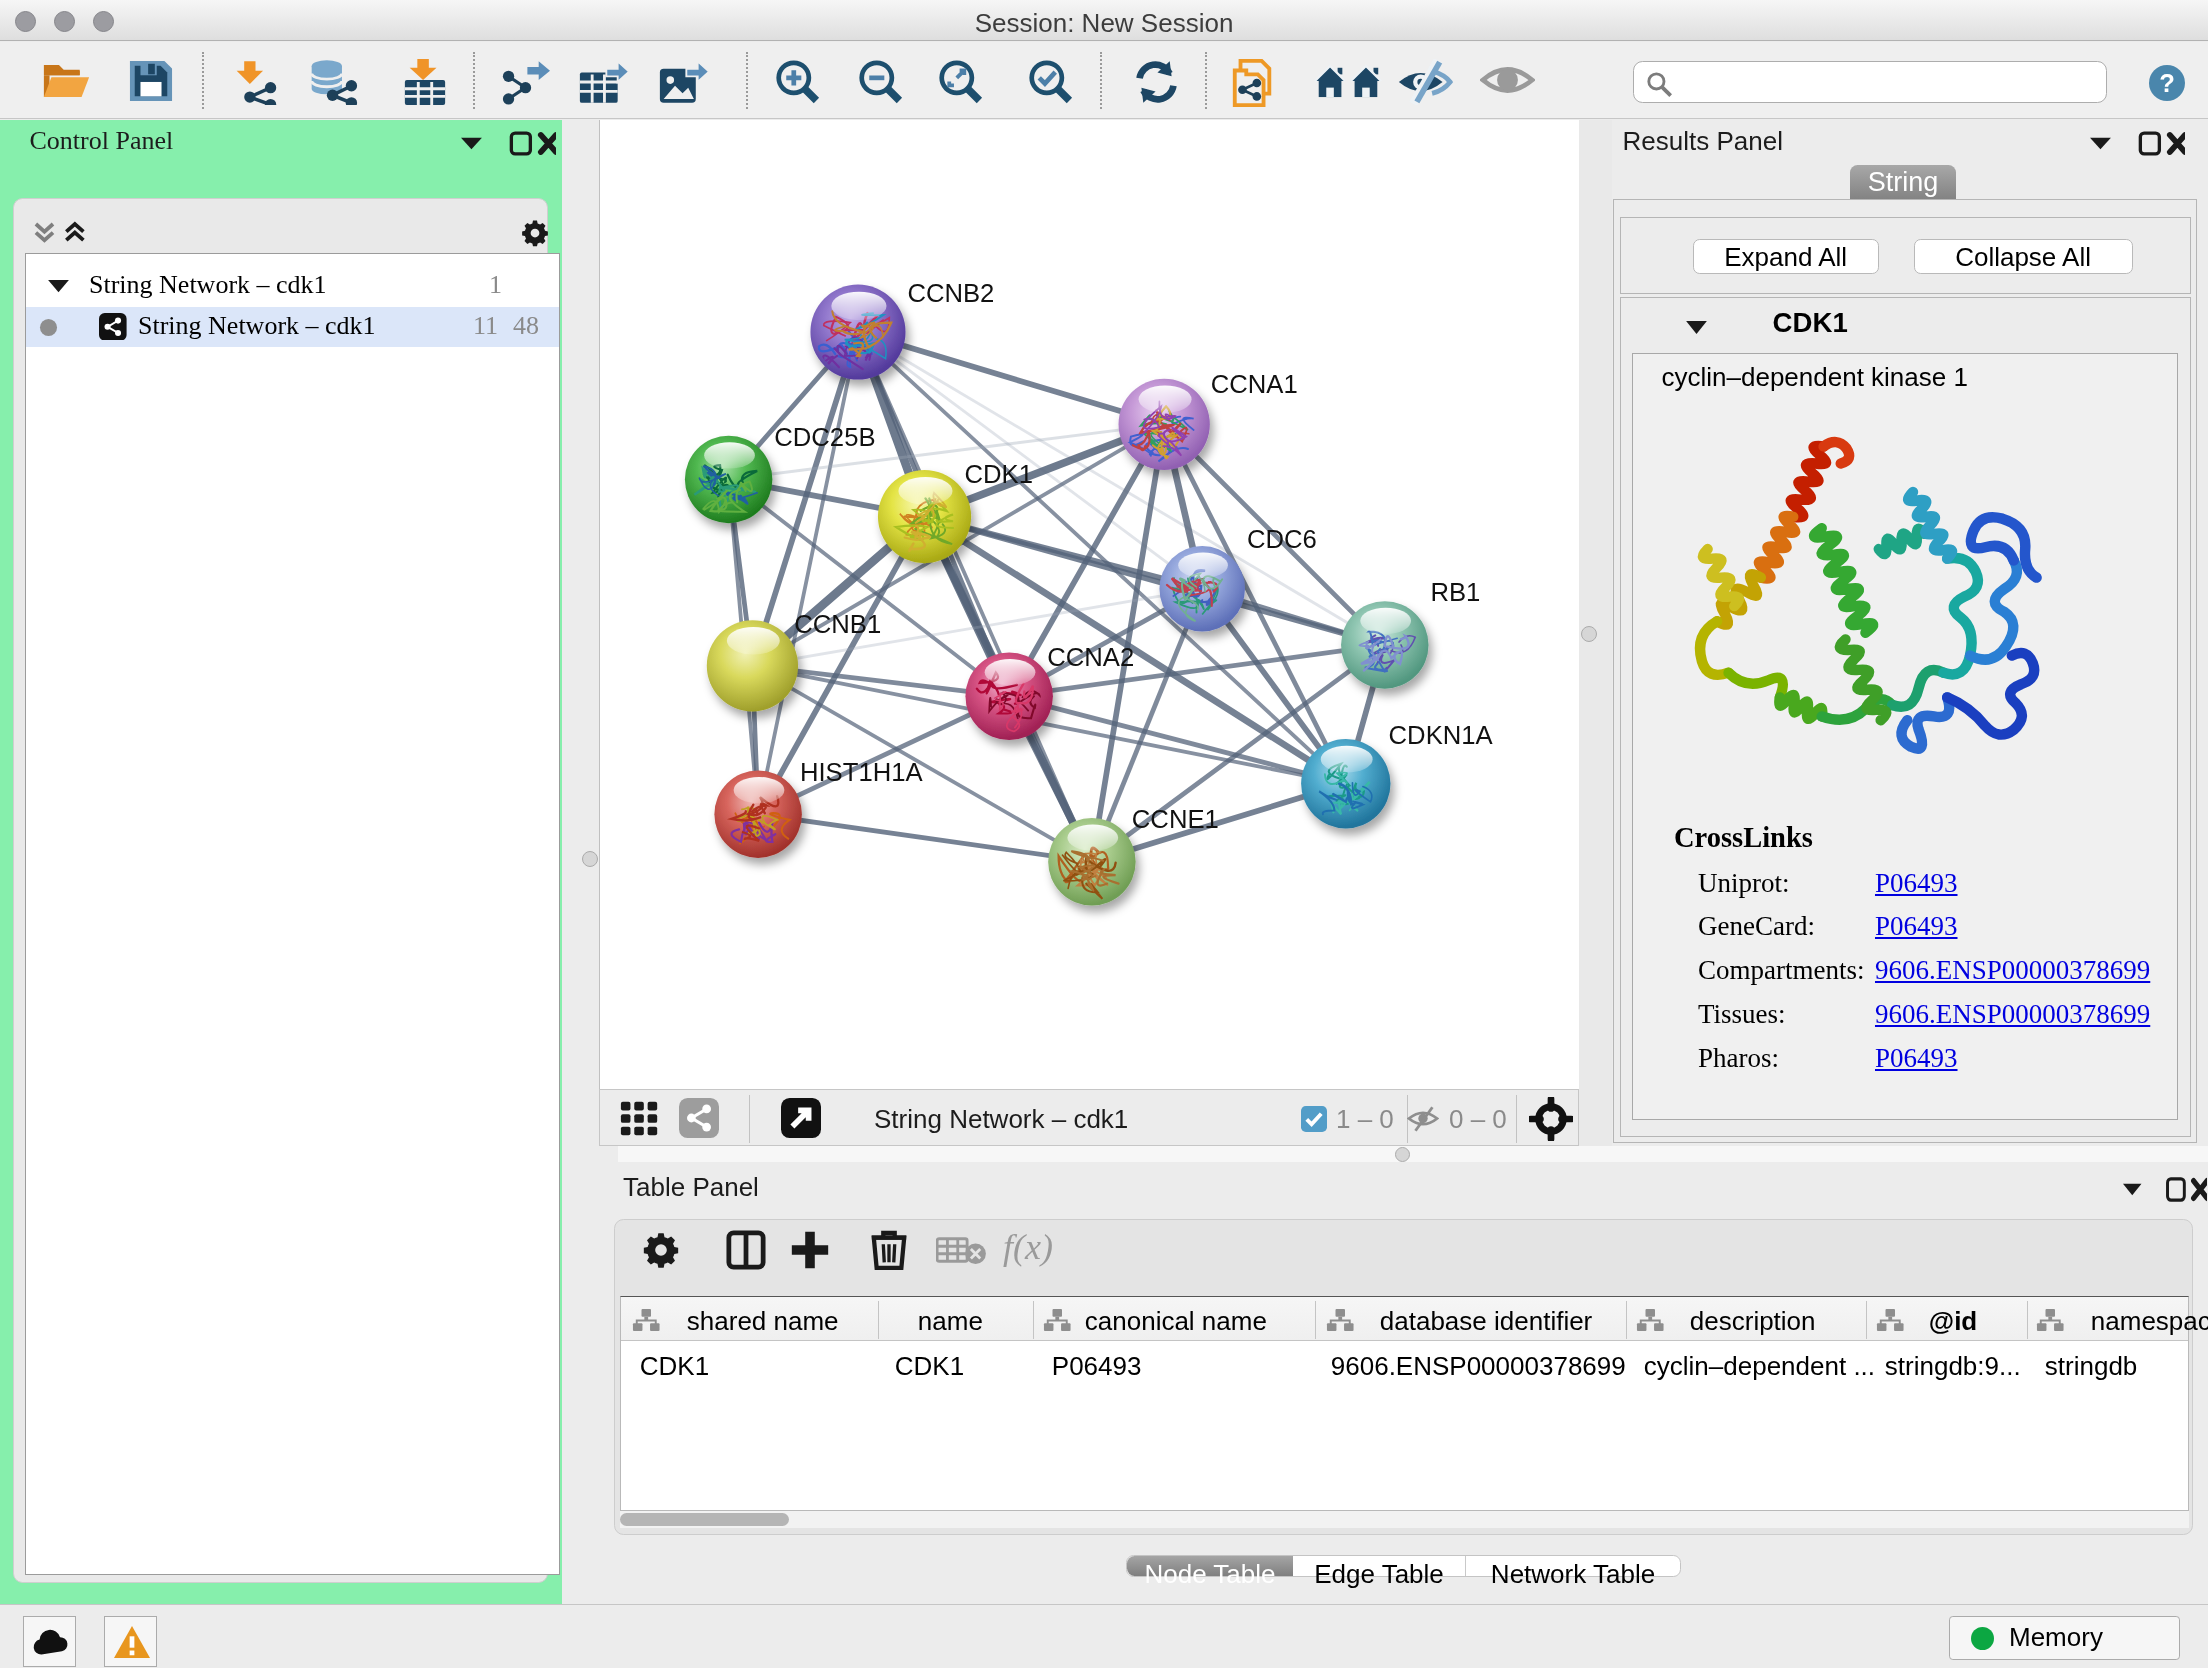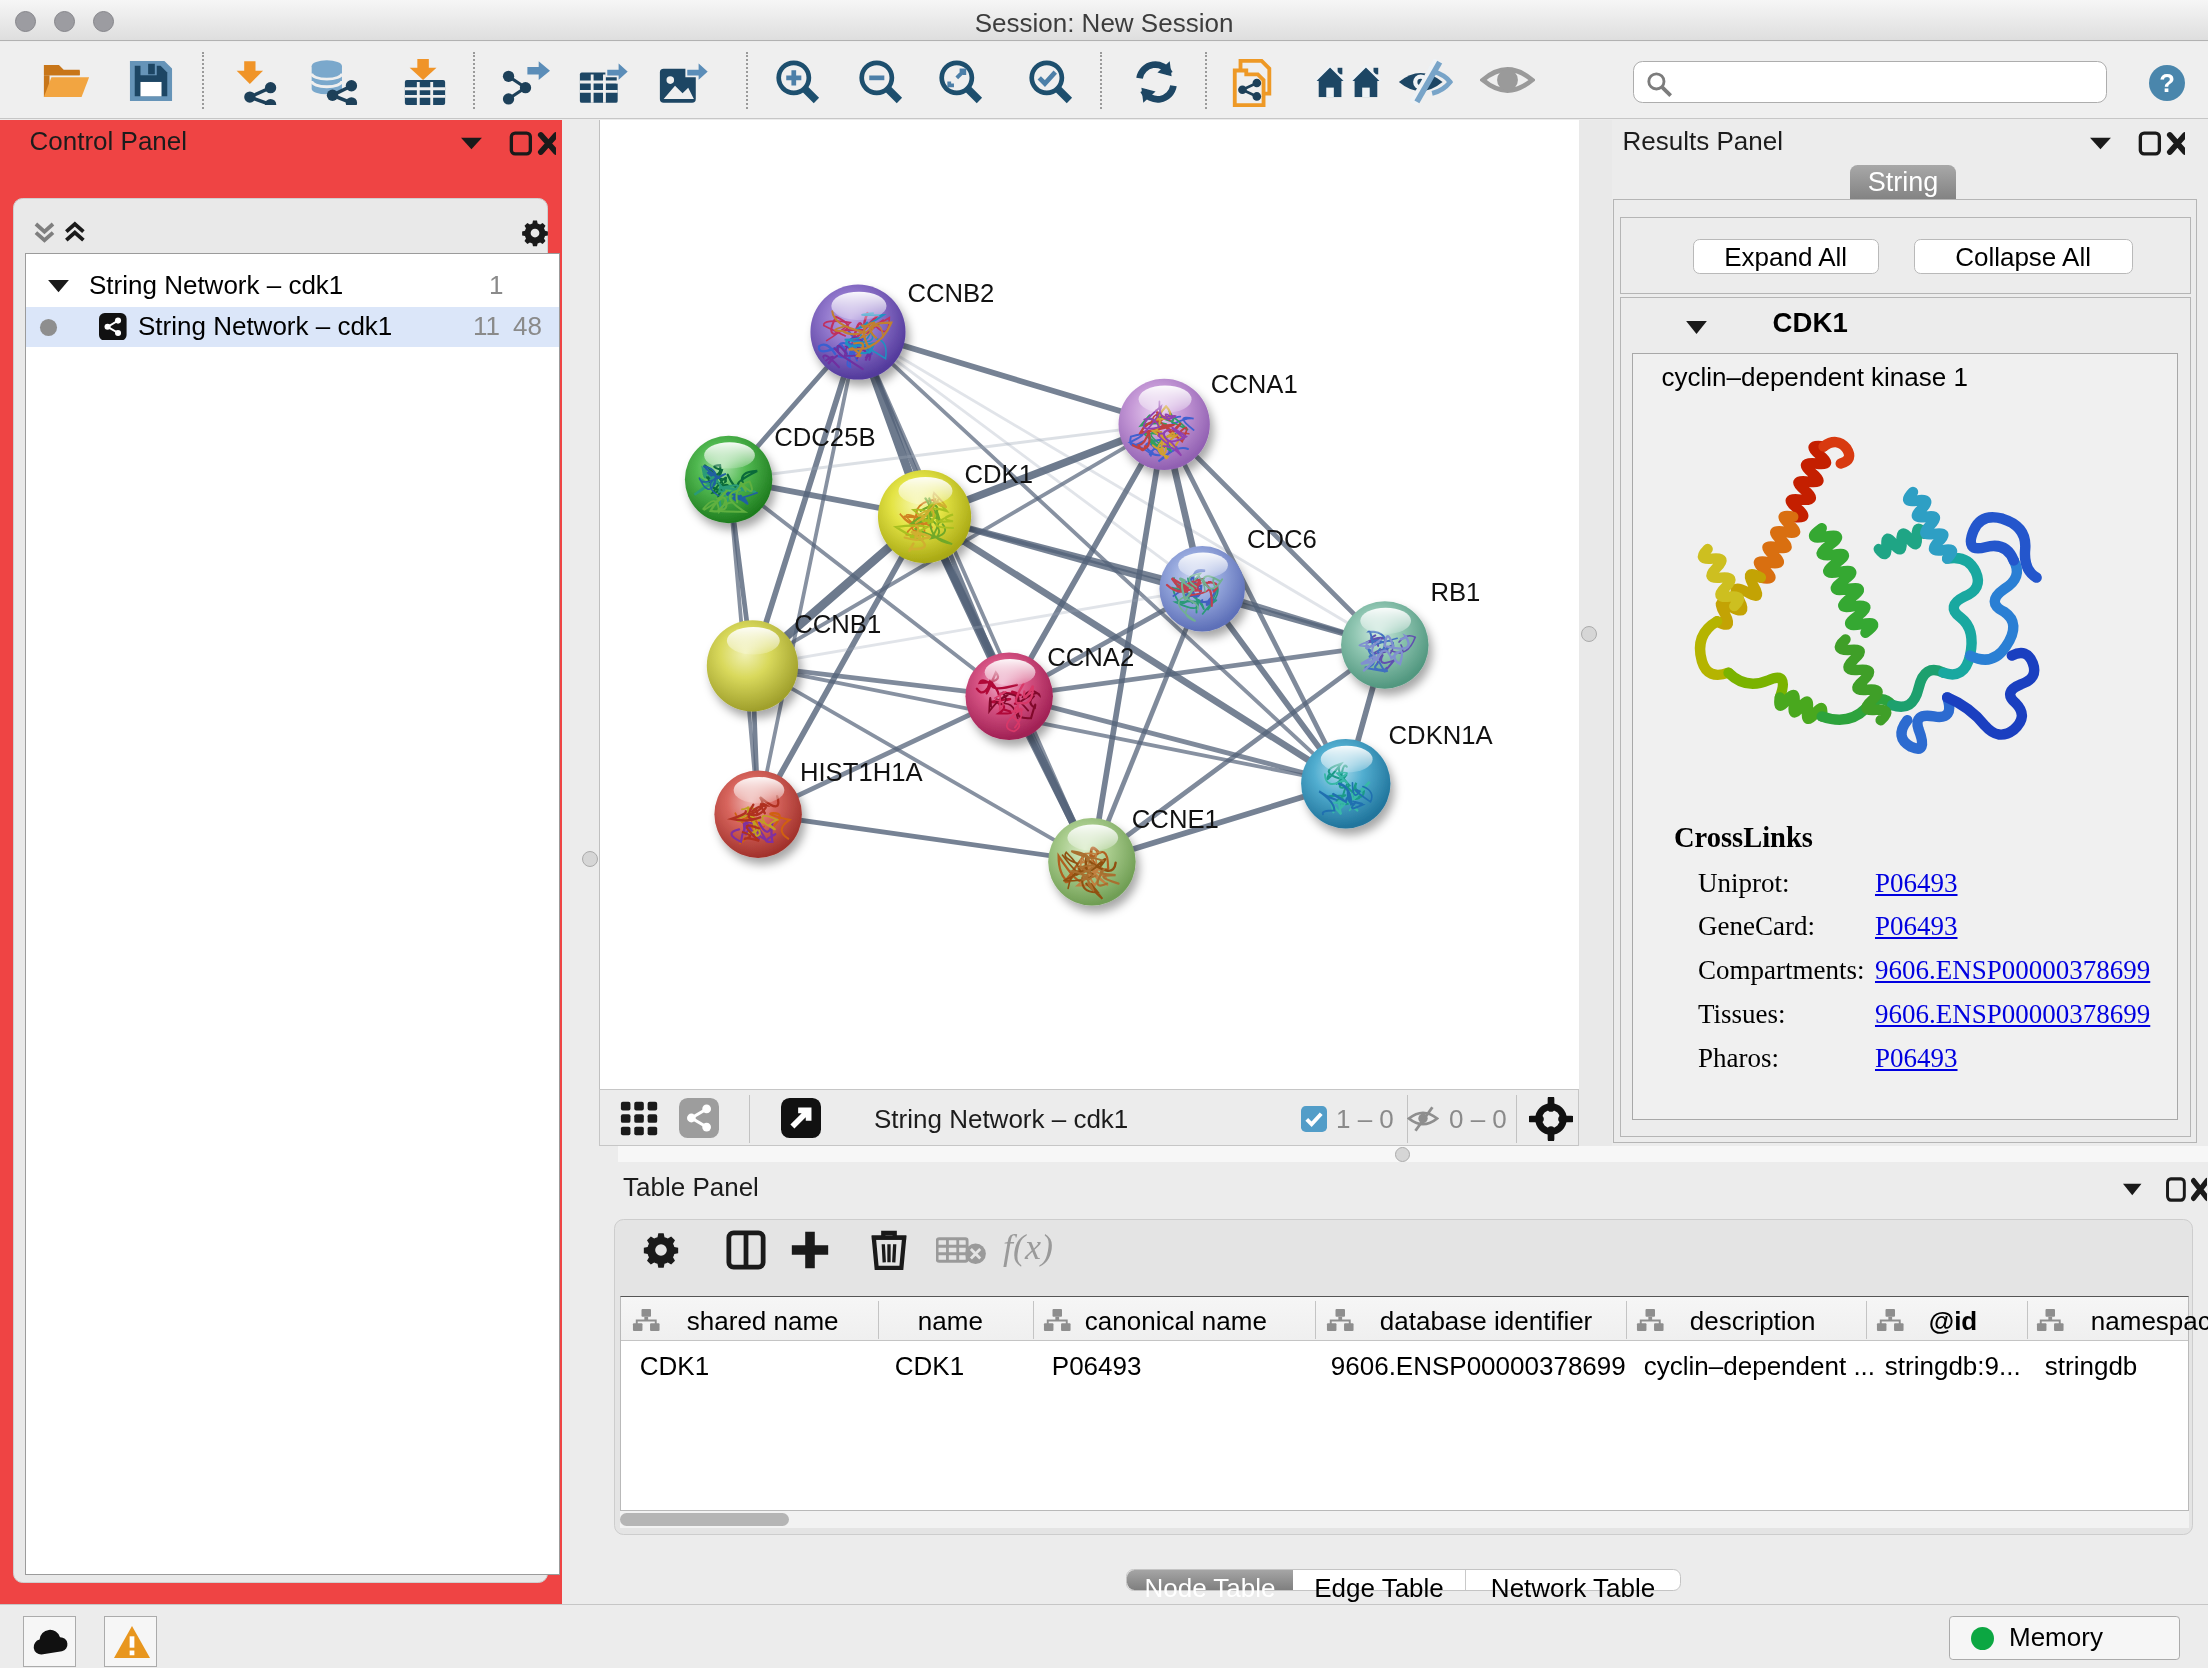--- a/index.html
+++ b/index.html
@@ -15,21 +15,21 @@
     font-size:26px; font-weight:normal; color:#3d3d3d; }
   
   #toolbar { left:0; top:42px; width:2208px; height:77px; background:#efefef;
     border-bottom:1px solid #c6c6c6; }
   .tsep { position:absolute; top:9.5px; height:57px; width:0;
     border-left:2.9px dotted #9a9a9a; }
   .ticon { position:absolute; top:17px; }
   #searchbox { position:absolute; left:1633px; top:19px; width:474px; height:42px;
     background:#fff; border:1.9px solid #adadad; border-radius:9.5px; }
   
-  #controlpanel { left:0; top:120px; width:562px; height:1484px; background:#ef4444; }
+  #controlpanel { left:0; top:120px; width:562px; height:1484px; background:#86efac;font-family:Liberation Serif, serif; }
   #netview { left:599px; top:120px; width:980px; height:969px; background:#ffffff;
     border-left:1px solid #c0c0c0; }
   #netbar { left:599px; top:1089px; width:980px; height:57px; background:#ececec;
     border:1px solid #c6c6c6; }
   #vdiv2 { left:1579px; top:120px; width:33px; height:1026px; background:#e9e9e9; }
   #resultspanel { left:1612px; top:120px; width:596px; height:1026px; background:#ececec; }
   #gapstrip { left:618px; top:1146px; width:1590px; height:16px; background:#f7f7f7; }
   #tablepanel { left:590px; top:1162px; width:1619px; height:441px; background:#ececec; }
   
   #statusbar { left:0; top:1604px; width:2208px; height:65px; background:#ececec;
@@ -890,21 +890,21 @@
       <span style="position:absolute;left:1023px;top:54px;">cyclin–dependent ...</span>
       <span style="position:absolute;left:1264px;top:54px;">stringdb:9...</span>
       <span style="position:absolute;left:1424px;top:54px;">stringdb</span>
     </div>
 
     <div style="position:absolute;left:4.8px;top:291px;width:1569px;height:17px;background:#f2f2f2;">
       <div style="position:absolute;left:0px;top:1.9px;width:169px;height:13.3px;background:#b5b5b5;border-radius:6.7px;"></div>
     </div>
   </div>
 
-  <div style="position:absolute;left:536px;top:407px;width:555px;height:22px;background:#fff;border:1px solid #c4c4c4;border-radius:7.6px;display:flex;font-size:26px;">
+  <div style="position:absolute;left:536px;top:393px;width:555px;height:22px;background:#fff;border:1px solid #c4c4c4;border-radius:7.6px;display:flex;font-size:26px;">
     <div style="width:166px;background:linear-gradient(#a5a5a5,#7f7f7f);color:#fff;border-radius:7.6px 0 0 7.6px;text-align:center;line-height:37px;">Node Table</div>
     <div style="width:173px;text-align:center;line-height:37px;border-right:1px solid #c9c9c9;">Edge Table</div>
     <div style="flex:1;text-align:center;line-height:37px;">Network Table</div>
   </div>
 </div>
 <div id="statusbar" class="abs">
   <div style="position:absolute;left:23px;top:10.5px;width:53px;height:51px;background:#f6f6f6;border:1px solid #ababab;">
     <svg style="position:absolute;left:7.6px;top:11.4px;" width="38" height="28.5" viewBox="0 0 40 30">
       <path d="M10 28 a8 8 0 0 1 -2 -15.8 a11 11 0 0 1 21.5 -2.5 a7.5 7.5 0 0 1 2 14.8 Z" fill="#111"></path>
     </svg>

